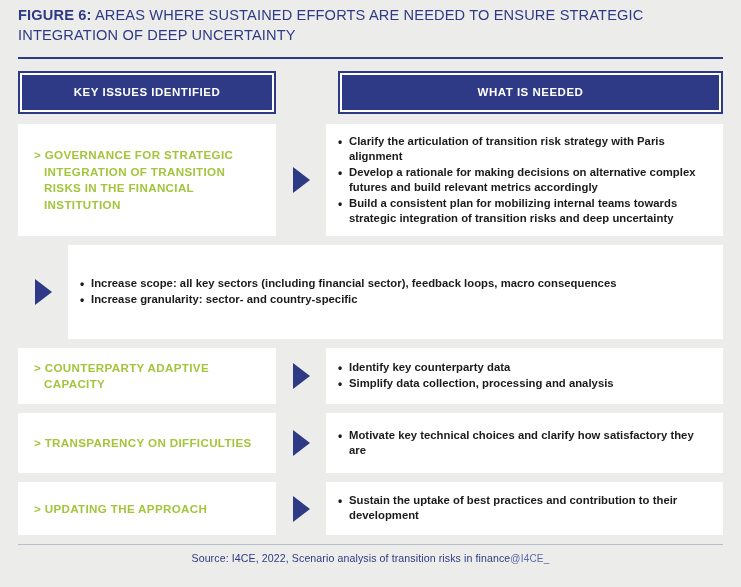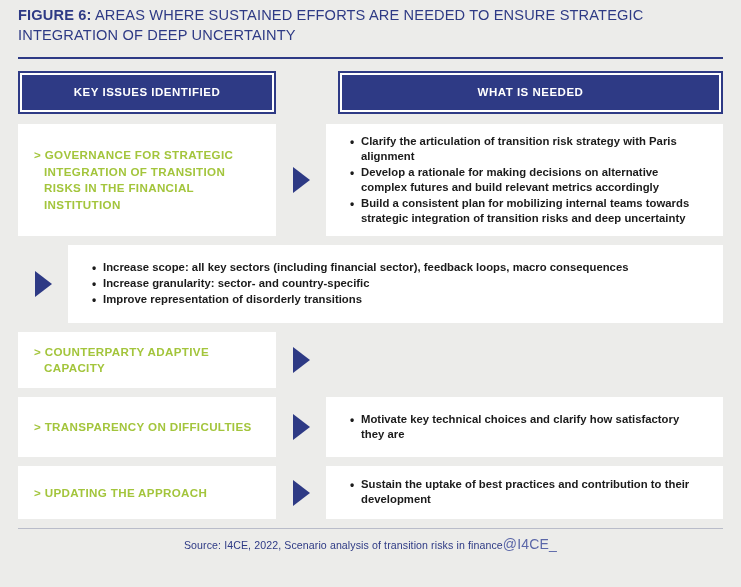--- a/index.html
+++ b/index.html
@@ -116,21 +116,21 @@
     border-top: 13px solid transparent;
     border-bottom: 13px solid transparent;
     border-left: 17px solid #2e3a85;
   }
 
   .cell-right {
     flex: 1 1 auto;
     padding: 9px 14px 9px 10px;
   }
   .bullets {
-    margin: 12px;
+    margin: 0;
     padding: 0 0 0 13px;
     list-style: none;
   }
   .bullets li {
     position: relative;
     color: #1b1b1b;
     font-weight: bold;
     font-size: 11.3px;
     line-height: 1.34;
     letter-spacing: 0.02px;
@@ -140,21 +140,21 @@
     content: "\2022";
     position: absolute;
     left: -11px;
     top: 0;
     font-size: 12px;
     line-height: 1.34;
   }
 
   
   .row-1 .cell { height: 112px; }
-  .row-2 .cell { height: 78px;  }
+  .row-2 .cell { height: 94px;  }
   .row-3 .cell { height: 56px;  }
   .row-4 .cell { height: 60px;  }
   .row-5 .cell { height: 53px;  }
 
   
   .footer-rule {
     height: 1px;
     background: #b9bcc9;
     width: 100%;
     margin-top: 2px;
@@ -165,21 +165,21 @@
     justify-content: center;
     padding-top: 7px;
   }
   .source {
     color: #2e3a85;
     font-size: 10.6px;
     letter-spacing: 0.1px;
   }
   .handle {
     color: #5b67a8;
-    font-size: 14px;
+    font-size: 10px;
     letter-spacing: 0.2px;
   }
 </style>
 </head>
 <body>
 
 <div class="figure">
 
   <div class="title-block">
     <h1 class="fig-title"><span class="lead">FIGURE 6:</span><span> AREAS WHERE SUSTAINED EFFORTS ARE NEEDED TO ENSURE STRATEGIC INTEGRATION OF DEEP UNCERTAINTY</span></h1>
@@ -216,31 +216,36 @@
     </div>
 
     <div class="row row-2">
       <div class="arrow-cell">
         <div class="arrow"></div>
       </div>
       <div class="cell cell-right">
         <ul class="bullets">
           <li>Increase scope: all key sectors (including financial sector), feedback loops, macro consequences</li>
           <li>Increase granularity: sector- and country-specific</li>
-          <li>Improve representation of disorderly transitions</li>
         </ul>
       </div>
     </div>
 
     <div class="row row-3">
       <div class="cell cell-left">
         <div class="issue">&gt; COUNTERPARTY ADAPTIVE CAPACITY</div>
       </div>
       <div class="arrow-cell">
         <div class="arrow"></div>
+      </div>
+      <div class="cell cell-right">
+        <ul class="bullets">
+          <li>Identify key counterparty data</li>
+          <li>Simplify data collection, processing and analysis</li>
+        </ul>
       </div>
     </div>
 
     <div class="row row-4">
       <div class="cell cell-left">
         <div class="issue">&gt; TRANSPARENCY ON DIFFICULTIES</div>
       </div>
       <div class="arrow-cell">
         <div class="arrow"></div>
       </div>

